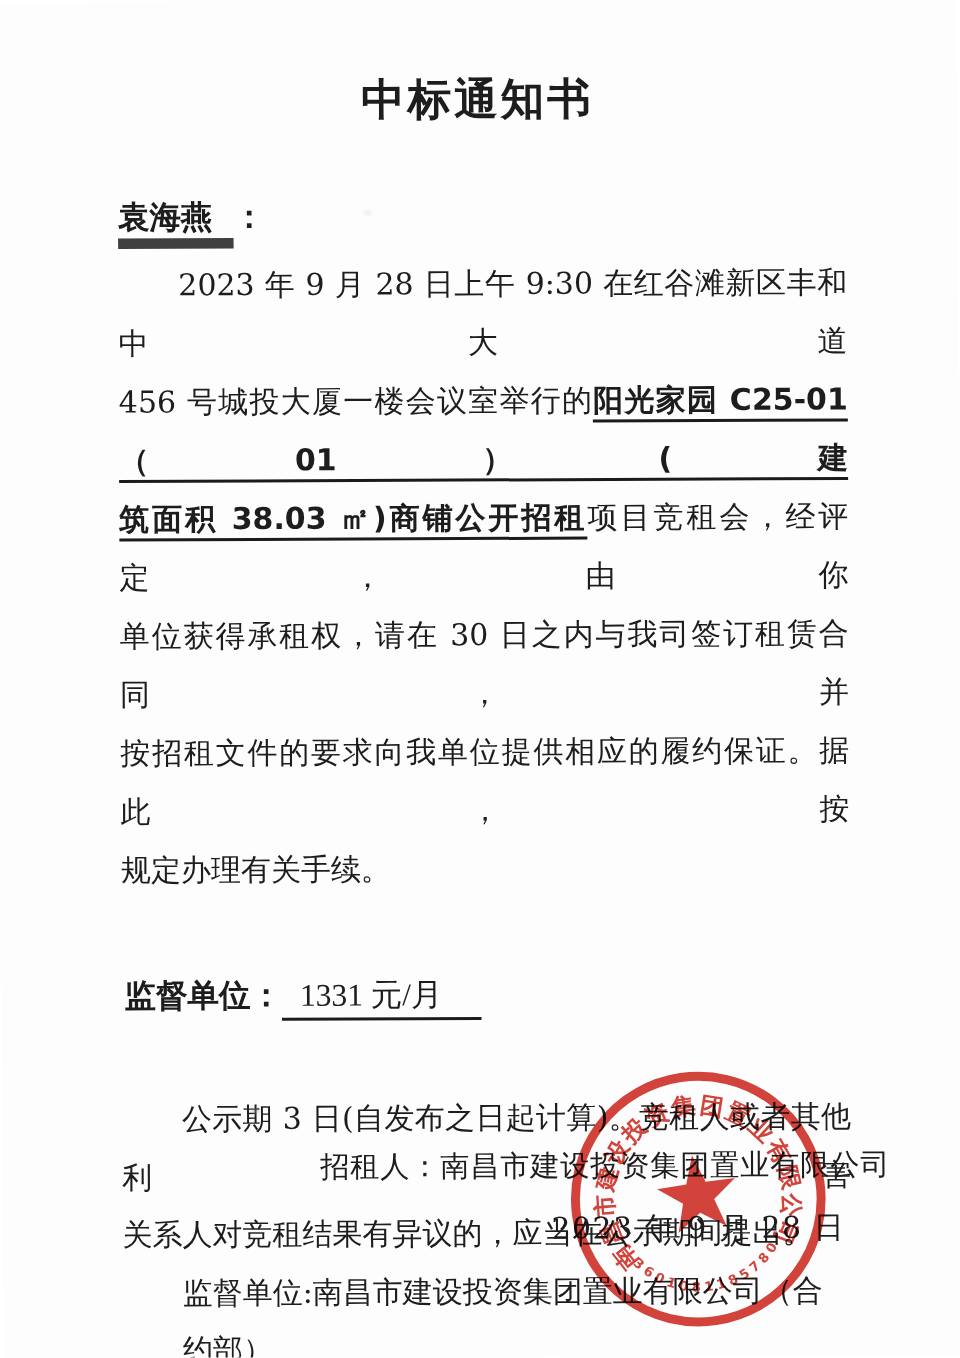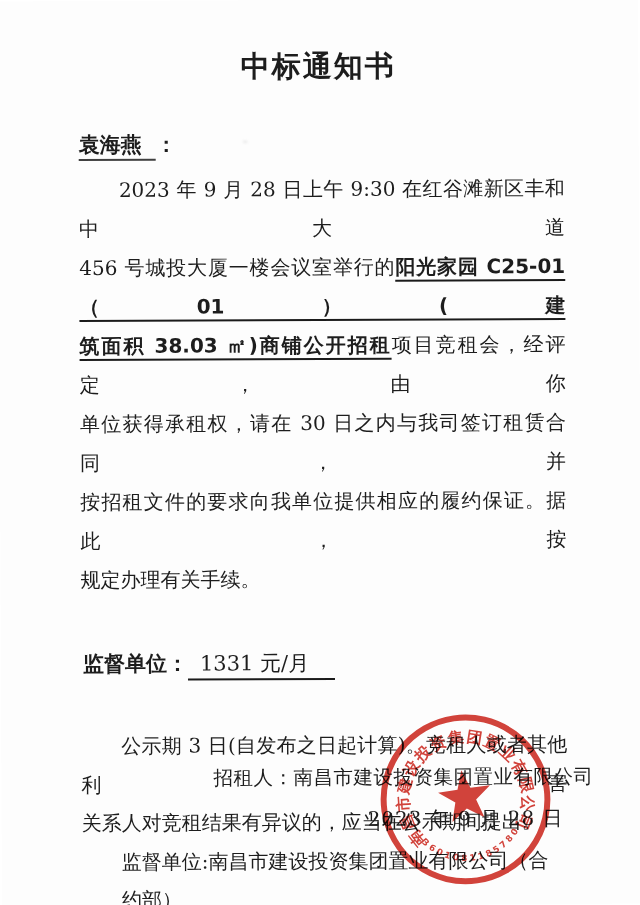--- a/index.html
+++ b/index.html
@@ -25,21 +25,21 @@
     line-height: 36px;
   }
   .addressee {
     margin: 44px 0 0 80px;
     font-size: 21px;
     line-height: 32px;
     font-family: "DejaVu Sans", "Liberation Sans", sans-serif;
     font-weight: 700;
   }
   .addr-name {
-    border-bottom: 2px solid #404040;
+    border-bottom: 7px solid #404040;
     padding: 0 14px 2px 0;
   }
   .para {
     margin-left: 80px;
     width: 486px;
     font-size: 20px;
     line-height: 39px;
   }
   .body-para { margin-top: 10px; }
   .jline { text-align: justify; text-align-last: justify; }
@@ -54,20 +54,21 @@
     padding-bottom: 1px;
   }
   .result {
     margin: 47px 0 0 82px;
     font-size: 21px;
     line-height: 34px;
   }
   .result-value {
     border-bottom: 2px solid #1b1b1b;
     padding: 0 26px 3px 12px;
+    font-family: Liberation Serif, serif;
   }
   .notice { margin-top: 46px; line-height: 38.5px; }
   .ind2 { margin-left: 40px; }
   .lessor {
     position: absolute; left: 212px; top: 764px;
     font-size: 19.5px; letter-spacing: 0.5px;
   }
   .date {
     position: absolute; left: 366px; top: 806px;
     font-size: 20px; letter-spacing: 1px;

